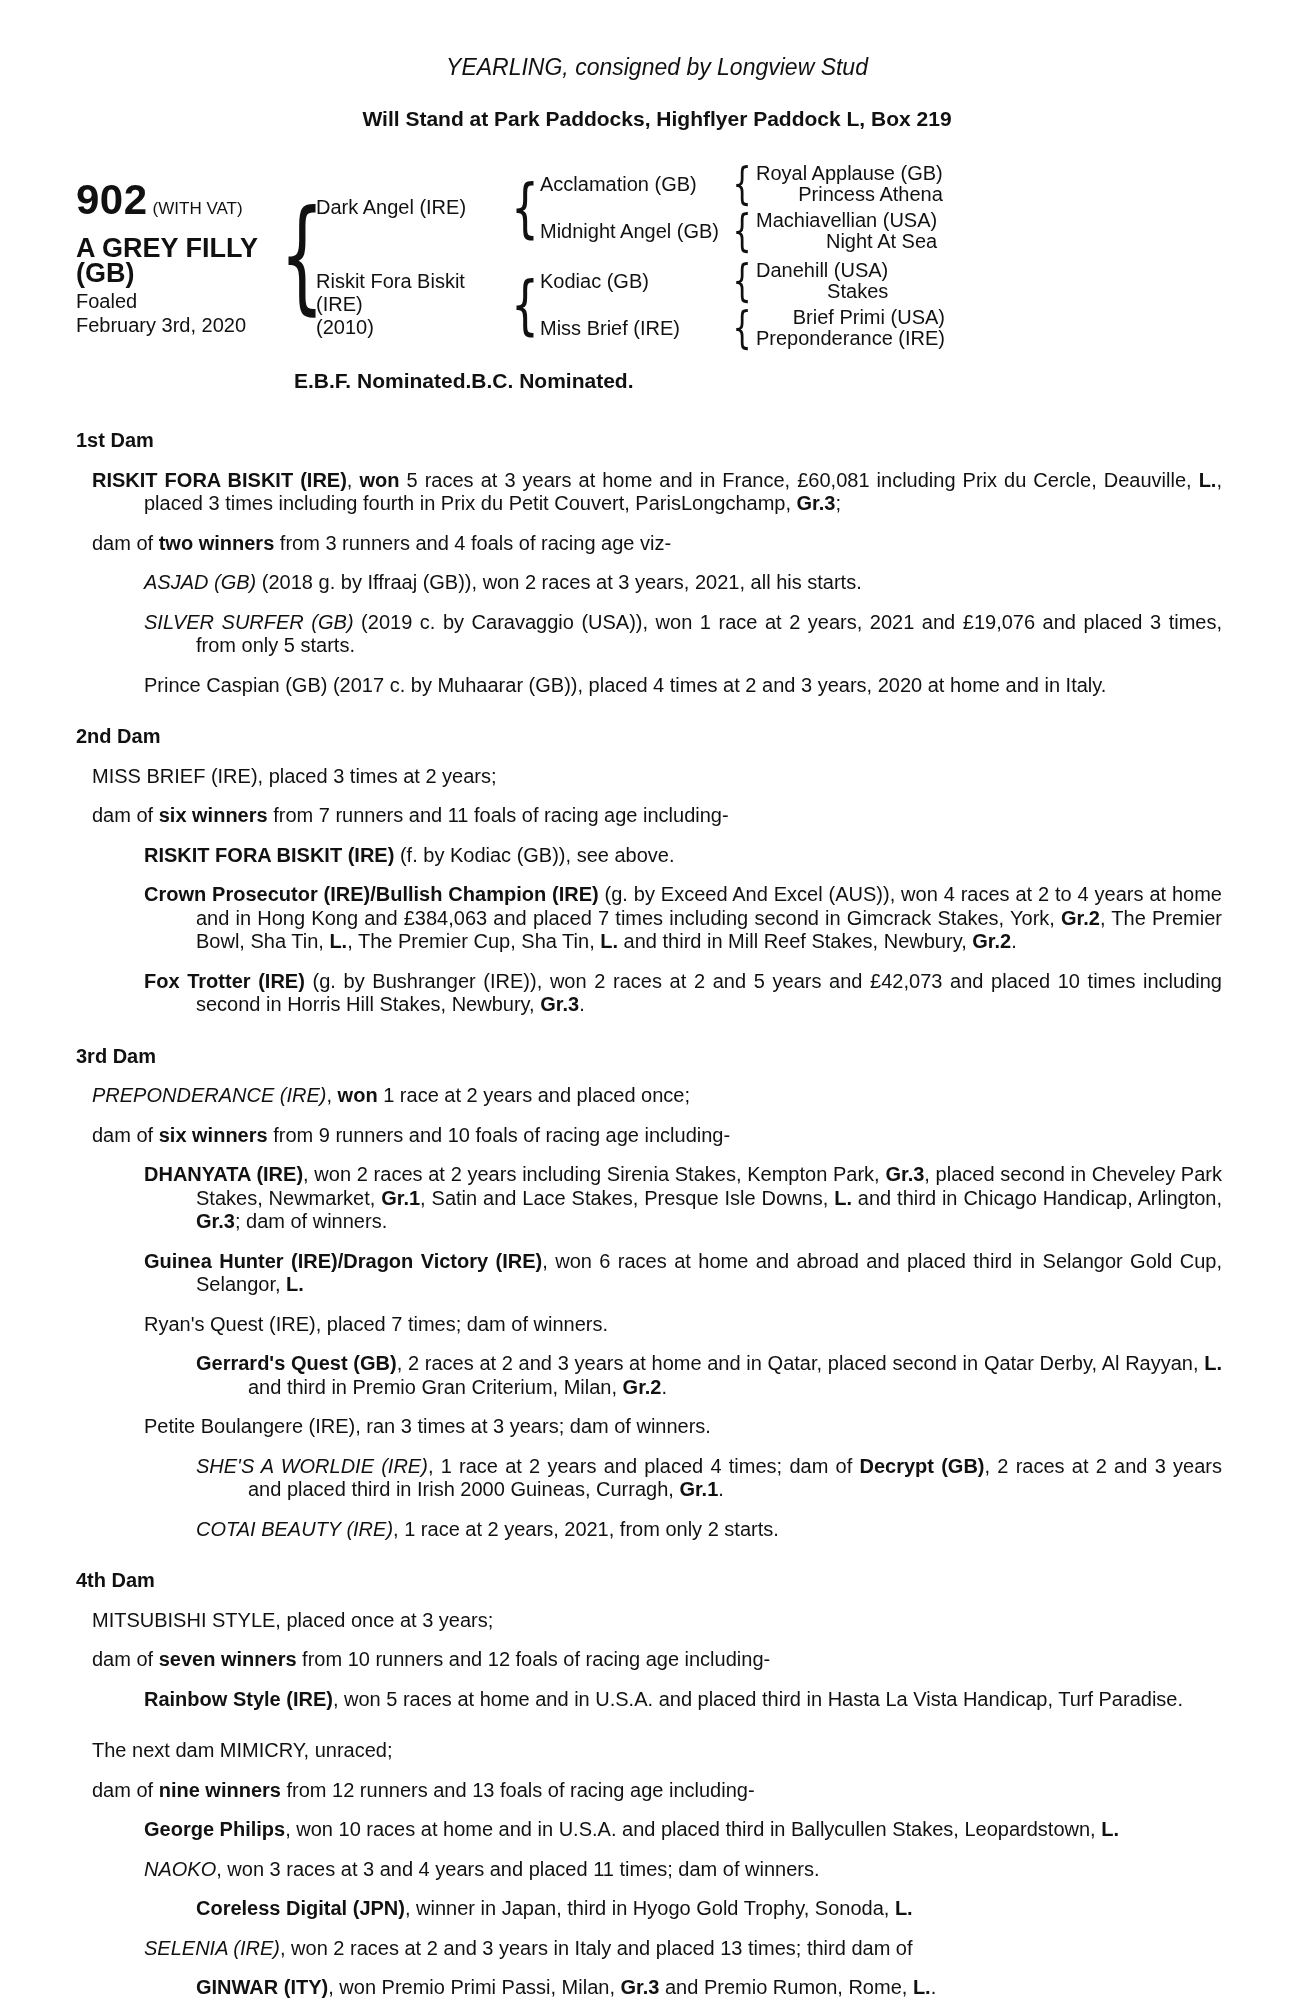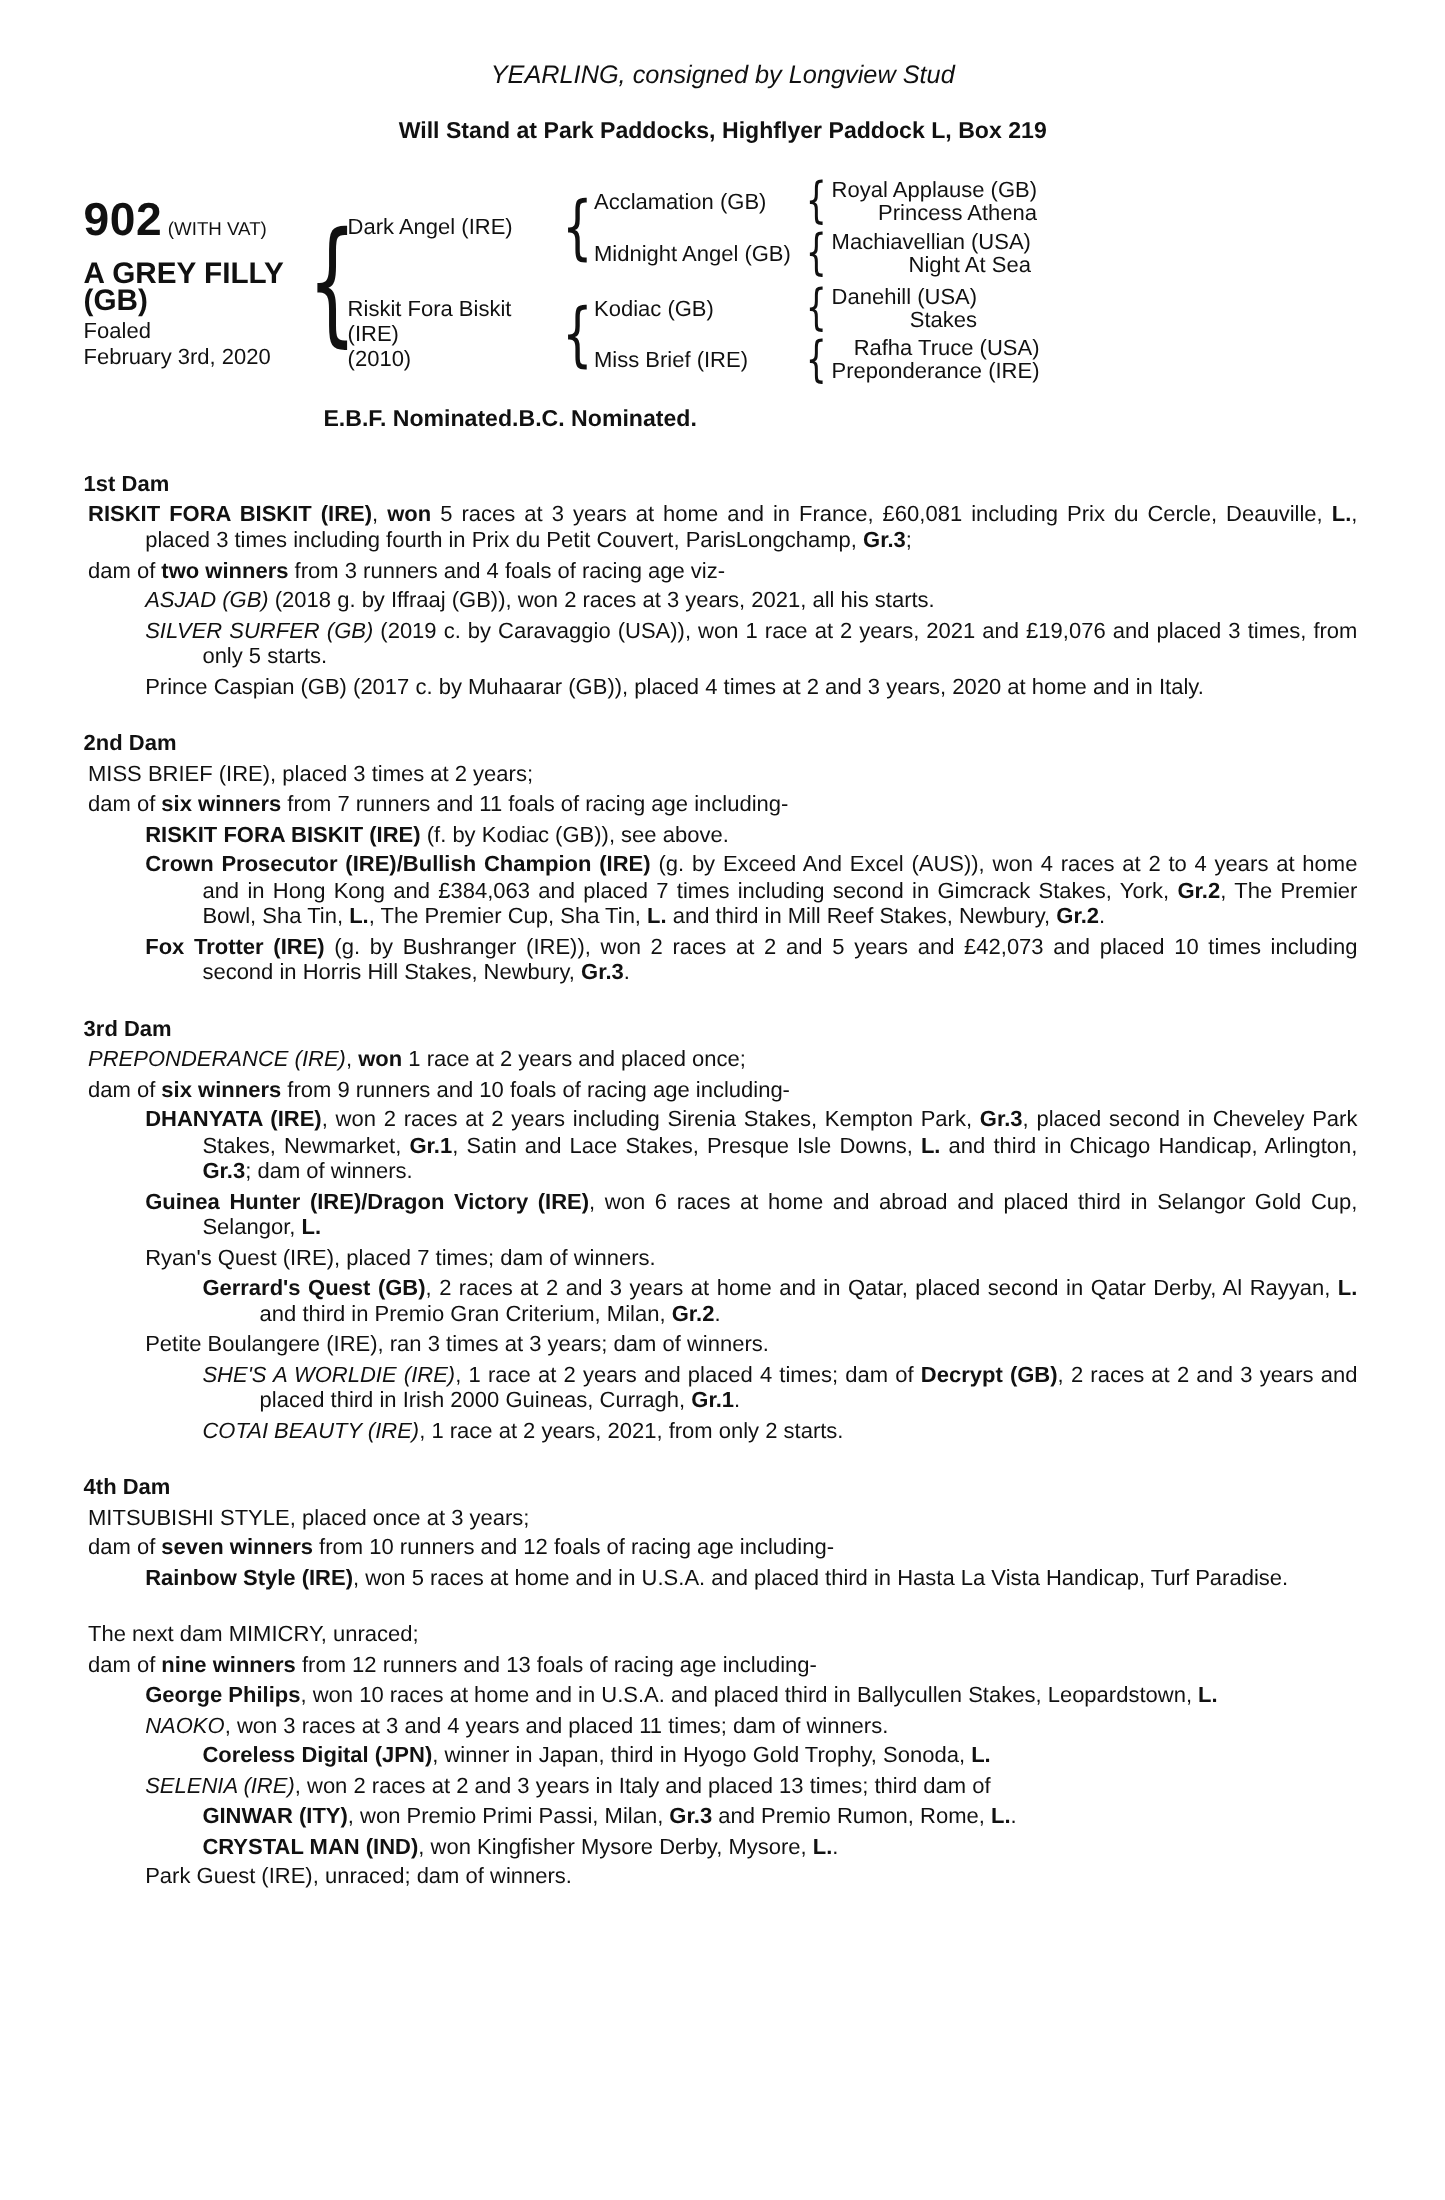--- a/index.html
+++ b/index.html
@@ -61,21 +61,21 @@
 
   
   #sections { margin-top: 36px; }
   .dam-section { margin-top: 28px; }
   .dam-section:first-child { margin-top: 0; }
   .sec-heading { font-weight: bold; font-size: 20px; line-height: 23.5px; }
   .para {
     font-size: 20px;
     line-height: 23.5px;
     text-align: justify;
-    margin: 4px;
+    margin: 16px;
   }
   .ind0 { padding-left: 52px;  text-indent: -52px; }
   .ind1 { padding-left: 104px; text-indent: -52px; }
   .ind2 { padding-left: 156px; text-indent: -52px; }
   .b { font-weight: bold; }
   .i { font-style: italic; }
 </style>
 </head>
 <body>
 
@@ -137,21 +137,21 @@
             <div class="brace brace-sm">{</div>
             <div class="gp-col">
               <div class="gen3">Danehill (USA)</div>
               <div class="gen3">Stakes</div>
             </div>
           </div>
           <div class="parent">
             <div class="gen2">Miss Brief (IRE)</div>
             <div class="brace brace-sm">{</div>
             <div class="gp-col">
-              <div class="gen3">Rafha Truce (USA)</div>
+              <div class="gen3">Brief Primi (USA)</div>
               <div class="gen3">Preponderance (IRE)</div>
             </div>
           </div>
         </div>
       </div>
 
     </div>
   </div>
 
   <div class="nominations">

